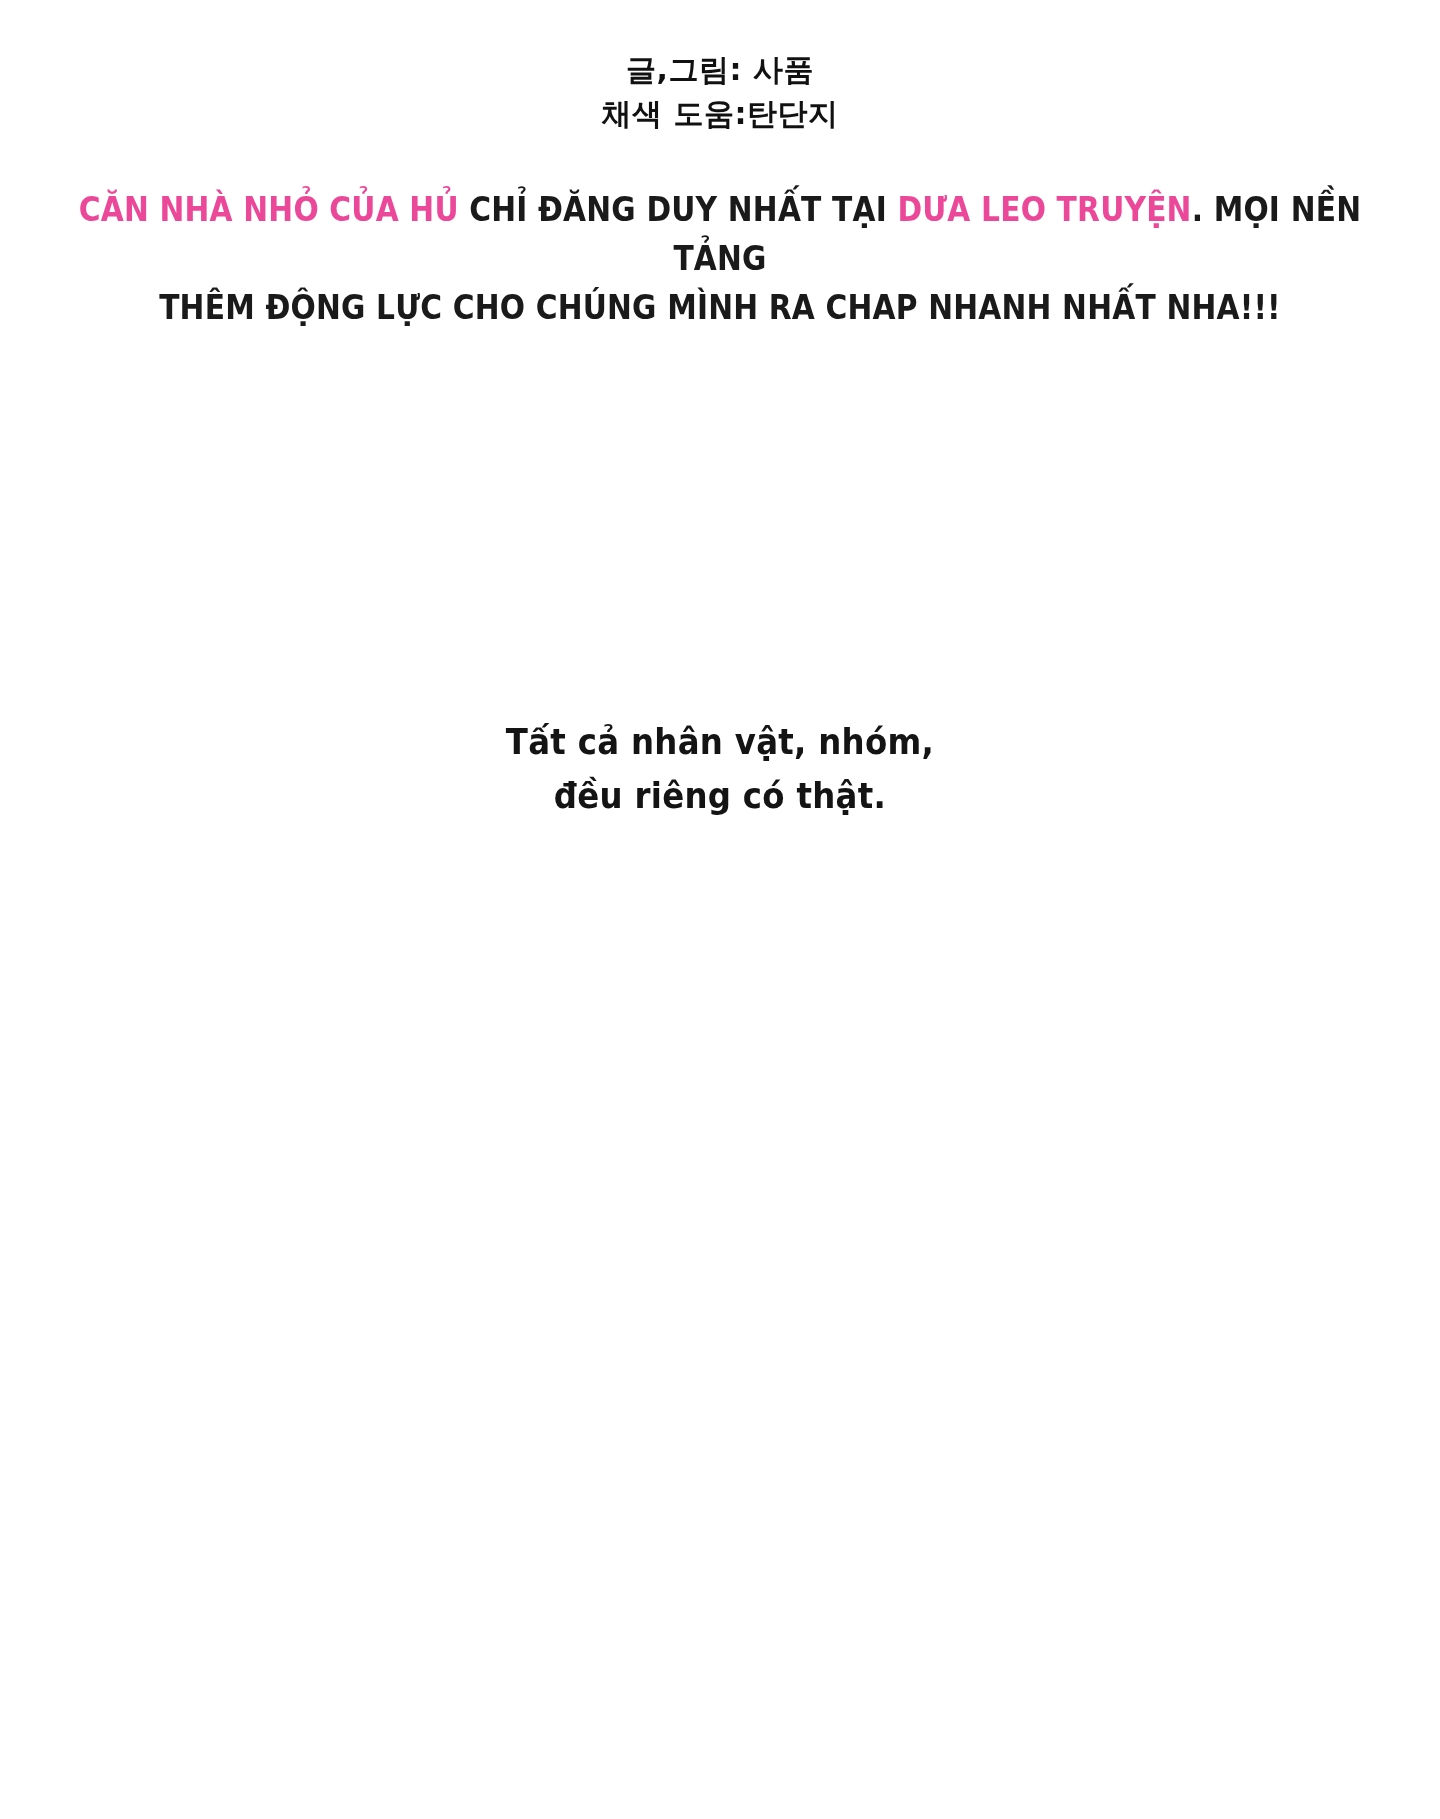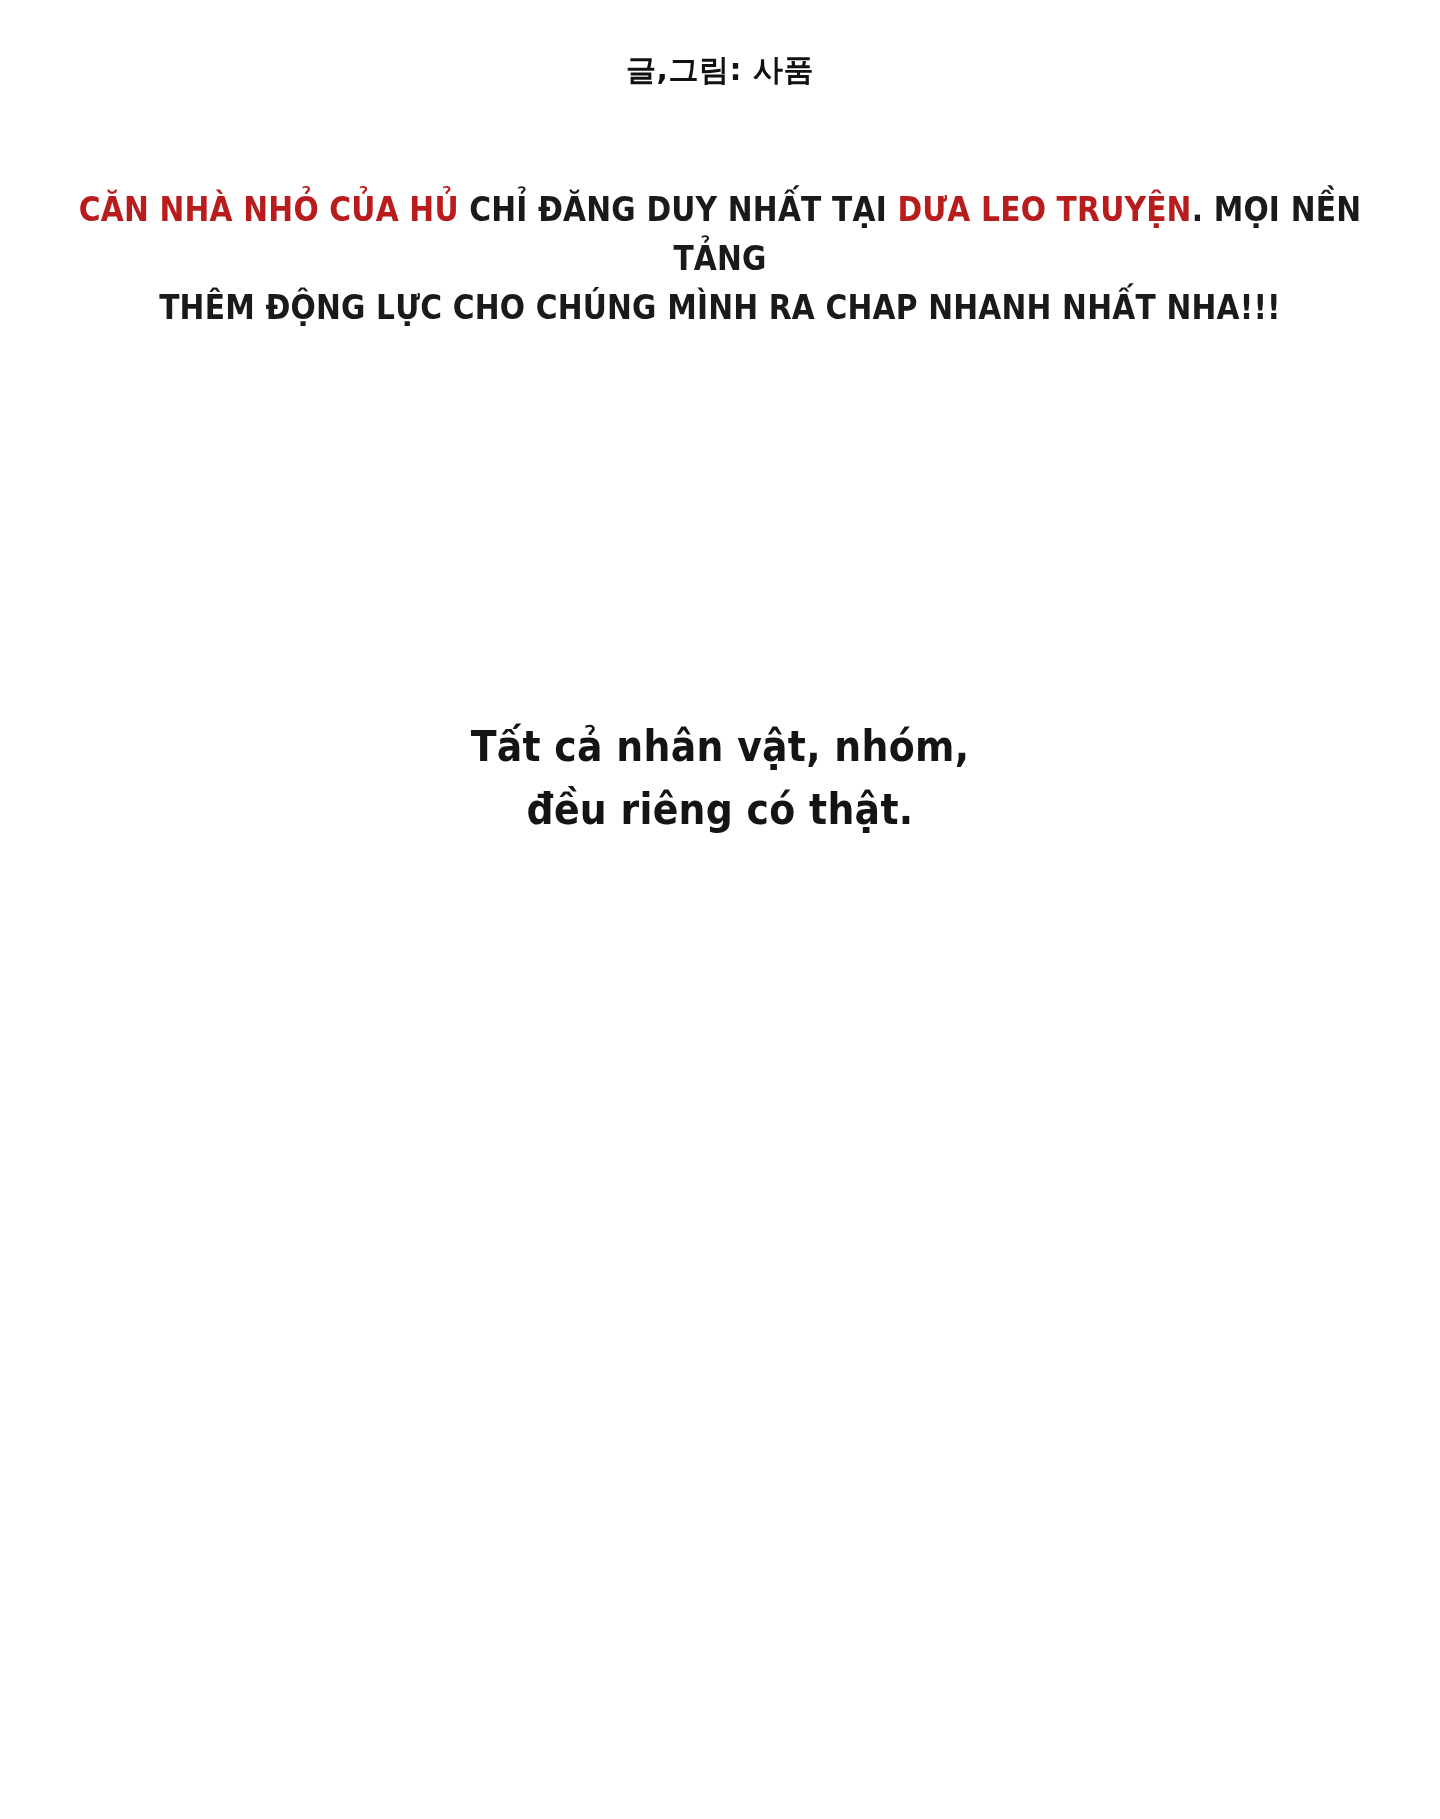--- a/index.html
+++ b/index.html
@@ -52,36 +52,36 @@
     text-align: center;
     font-family: "DejaVu Sans Condensed", "DejaVu Sans", sans-serif;
     font-weight: 700;
     font-size: 33px;
     line-height: 1.48;
     letter-spacing: 0.2px;
     color: #1a1a1a;
     text-transform: uppercase;
   }
   .notice .hl {
-    color: #b91c1c;
+    color: #ec4899;
   }
   .notice .nline {
     display: block;
   }
 
   
   .disclaimer {
     position: absolute;
     top: 715px;
     left: 0;
     width: 1440px;
     text-align: center;
     font-family: "DejaVu Sans Condensed", "DejaVu Sans", sans-serif;
     font-weight: 700;
-    font-size: 42px;
+    font-size: 36px;
     line-height: 1.5;
     letter-spacing: 0.3px;
     color: #141414;
   }
   .disclaimer .dline {
     display: block;
   }
 
   
   .lower-blank {
@@ -93,20 +93,21 @@
     background: #ffffff;
   }
 </style>
 </head>
 <body>
 
 <div class="page">
 
   <div class="credits">
     <span class="credit-line">글,그림: 사품</span>
+    <span class="credit-line">채색 도움:탄단지</span>
   </div>
 
   <div class="notice">
     <span class="nline">
       <span class="hl">CĂN NHÀ NHỎ CỦA HỦ</span><span> CHỈ ĐĂNG DUY NHẤT TẠI </span><span class="hl">DƯA LEO TRUYỆN</span><span>. MỌI NỀN TẢNG</span>
     </span>
     <span class="nline">THÊM ĐỘNG LỰC CHO CHÚNG MÌNH RA CHAP NHANH NHẤT NHA!!!</span>
   </div>
 
   <div class="disclaimer">

